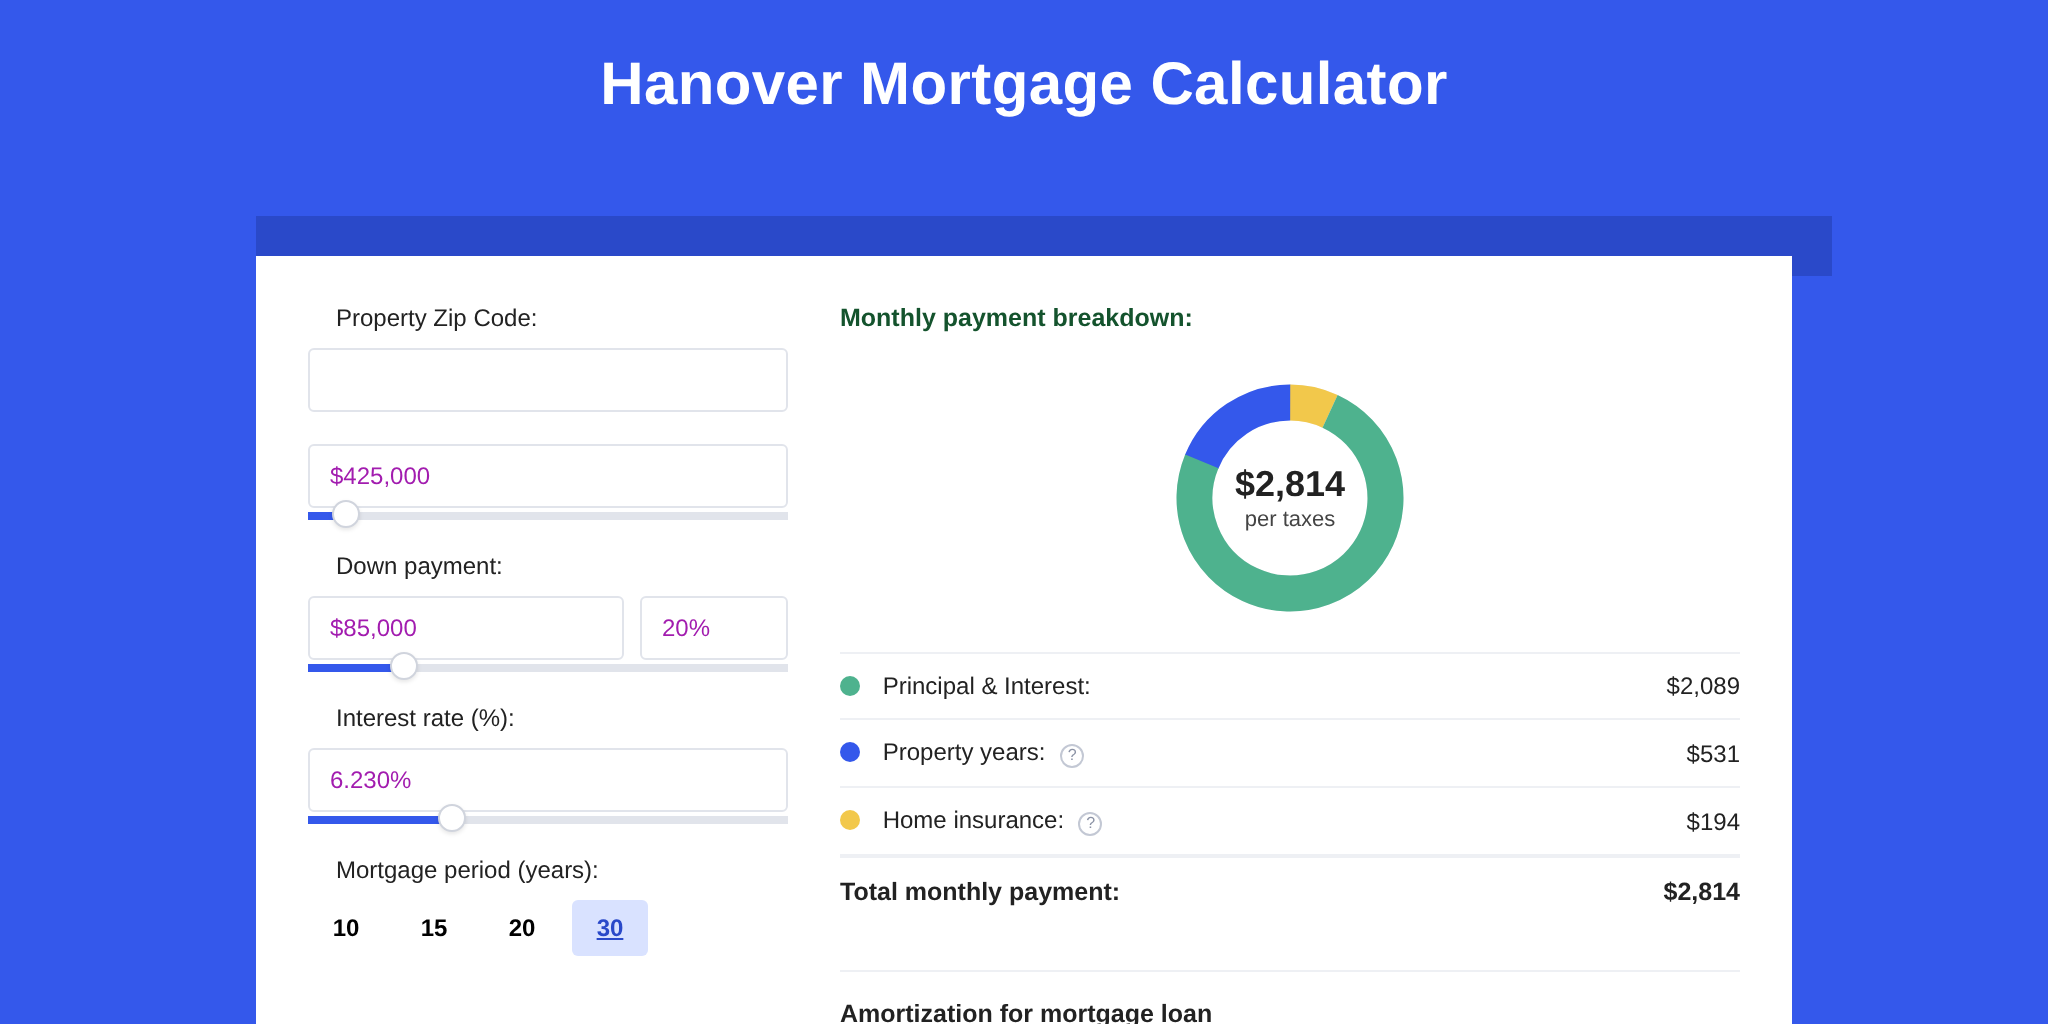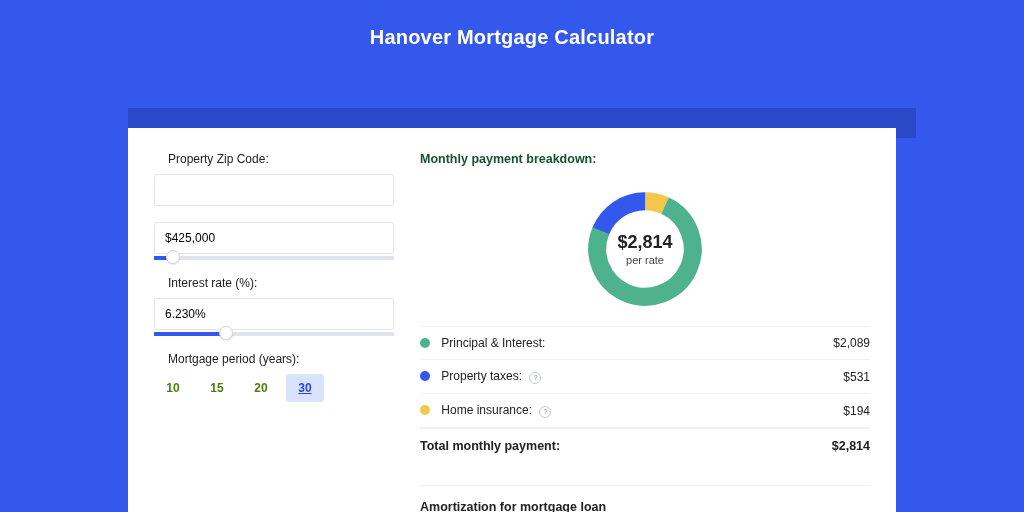--- a/index.html
+++ b/index.html
@@ -11,21 +11,21 @@
   }
   .outer {
     width: 1024px;
     height: 512px;
     background: #3458eb;
     position: relative;
   }
   .title {
     text-align: center;
     color: #fff;
-    font-size: 20px;
+    font-size: 30px;
     font-weight: 700;
     padding-top: 26px;
     padding-bottom: 22px;
     letter-spacing: 0.2px;
   }
   .shadowbar {
     position: absolute;
     left: 128px;
     right: 108px;
     top: 108px;
@@ -57,21 +57,21 @@
     margin-left: 14px;
   }
   .field, .fieldhalf {
     border: 1px solid #e1e4eb;
     background: #fff;
     border-radius: 3px;
     height: 32px;
     line-height: 30px;
     padding: 0 10px;
     font-size: 12px;
-    color: #000000;
+    color: #a21caf;
     width: 100%;
   }
   .fieldrow {
     display: flex;
     gap: 8px;
   }
   .fieldrow .fieldhalf:first-child { flex: 1; }
   .fieldrow .fieldhalf:last-child { width: 74px; flex: 0 0 74px; }
   .group { margin-bottom: 16px; position: relative; }
   .slider {
@@ -98,21 +98,21 @@
   .periodrow {
     display: flex;
     gap: 6px;
   }
   .periodbtn {
     flex: 0 0 auto;
     min-width: 38px;
     text-align: center;
     font-size: 12px;
     font-weight: 600;
-    color: #4d7c0f;
+    color: #000000;
     padding: 6px 8px;
     border-radius: 3px;
     border: 1px solid transparent;
     background: transparent;
     cursor: pointer;
   }
   .periodbtn.active {
     background: #d9e2ff;
     color: #2a49c9;
     text-decoration: underline;
@@ -212,20 +212,31 @@
       </div>
 
       <div class="group">
         <div class="field">$425,000</div>
         <div class="slider">
           <div class="fill" style="width:8%"></div>
           <div class="thumb" style="left:8%"></div>
         </div>
       </div>
 
+      <div class="group">
+        <div class="lbl">Down payment:</div>
+        <div class="fieldrow">
+          <div class="fieldhalf">$85,000</div>
+          <div class="fieldhalf">20%</div>
+        </div>
+        <div class="slider">
+          <div class="fill" style="width:20%"></div>
+          <div class="thumb" style="left:20%"></div>
+        </div>
+      </div>
 
       <div class="group">
         <div class="lbl">Interest rate (%):</div>
         <div class="field">6.230%</div>
         <div class="slider">
           <div class="fill" style="width:30%"></div>
           <div class="thumb" style="left:30%"></div>
         </div>
       </div>
 
@@ -247,37 +258,37 @@
       <div class="donutwrap">
         <div class="donutbox">
           <svg viewBox="0 0 42 42">
             <circle cx="21" cy="21" r="15.915" fill="none" stroke="#eef0f4" stroke-width="6"></circle>
             <circle cx="21" cy="21" r="15.915" fill="none" stroke-width="6" id="seg2" stroke="#f2c84b" stroke-dasharray="6.894 93.103" transform="rotate(-90.000 21 21)"></circle>
             <circle cx="21" cy="21" r="15.915" fill="none" stroke-width="6" id="seg1" stroke="#3458eb" stroke-dasharray="18.869 81.128" transform="rotate(202.068 21 21)"></circle>
             <circle cx="21" cy="21" r="15.915" fill="none" stroke-width="6" id="seg0" stroke="#4eb28e" stroke-dasharray="74.234 25.763" transform="rotate(-65.181 21 21)"></circle>
           </svg>
           <div class="donutcenter">
             <div class="big">$2,814</div>
-            <div class="sub">per rate</div>
+            <div class="sub">per taxes</div>
           </div>
         </div>
       </div>
 
       <div class="brk">
         <div class="brkrow">
           <span>
             <span class="dot" style="background:#4eb28e"></span>
             <span>Principal &amp; Interest:</span>
           </span>
           <span>$2,089</span>
         </div>
         <div class="brkrow">
           <span>
             <span class="dot" style="background:#3458eb"></span>
-            <span>Property taxes:</span>
+            <span>Property years:</span>
             <span class="info">?</span>
           </span>
           <span>$531</span>
         </div>
         <div class="brkrow">
           <span>
             <span class="dot" style="background:#f2c84b"></span>
             <span>Home insurance:</span>
             <span class="info">?</span>
           </span>

